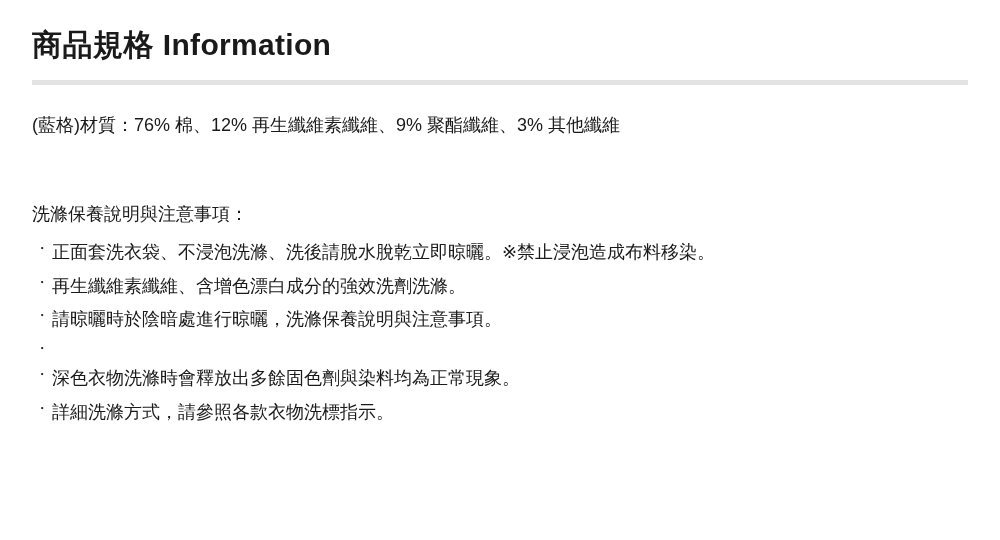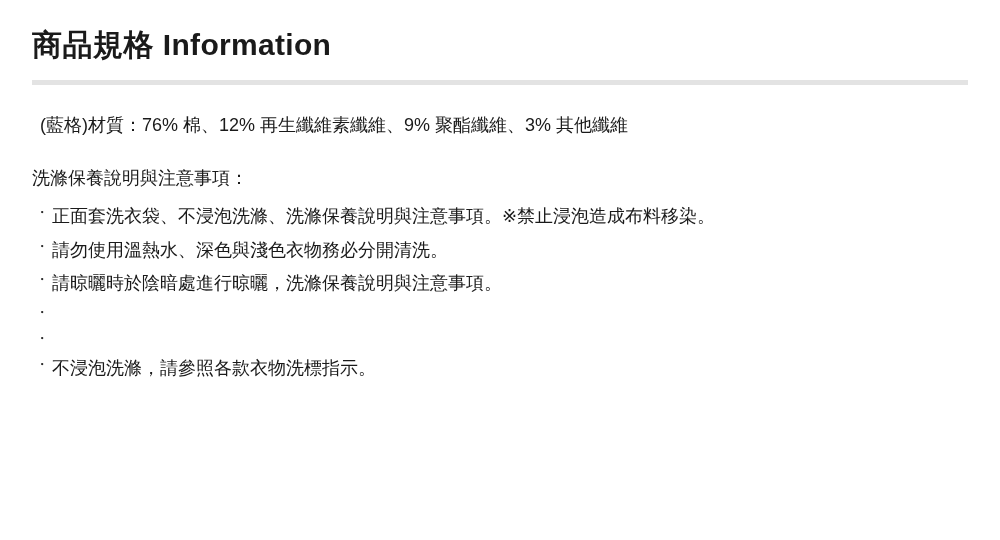--- a/index.html
+++ b/index.html
@@ -41,24 +41,23 @@
     width: 936px;
   }
   .material-block {
     margin-top: 26px;
   }
   .material-line {
     font-size: 18px;
     line-height: 1.62;
     color: #1a1a1a;
     white-space: nowrap;
-    margin-left: 8px;
   }
   .care-heading {
-    margin-top: 24px;
+    margin-top: 60px;
     font-size: 18px;
     line-height: 1.6;
     color: #1a1a1a;
   }
   .care-list {
     margin: 8px 0 0 0;
     padding: 0;
     list-style: none;
   }
   .care-list li {
@@ -96,35 +95,36 @@
 
   <div class="material-block">
     <div class="material-line">(藍格)材質：76% 棉、12% 再生纖維素纖維、9% 聚酯纖維、3% 其他纖維</div>
   </div>
 
   <div class="care-heading">洗滌保養說明與注意事項：</div>
 
   <ul class="care-list">
     <li>
       <span class="bullet">・</span>
-      <span class="care-text">正面套洗衣袋、不浸泡洗滌、洗滌保養說明與注意事項。※禁止浸泡造成布料移染。</span>
+      <span class="care-text">正面套洗衣袋、不浸泡洗滌、洗後請脫水脫乾立即晾曬。※禁止浸泡造成布料移染。</span>
     </li>
     <li>
       <span class="bullet">・</span>
-      <span class="care-text">請勿使用溫熱水、深色與淺色衣物務必分開清洗。</span>
+      <span class="care-text">再生纖維素纖維、含增色漂白成分的強效洗劑洗滌。</span>
     </li>
     <li>
       <span class="bullet">・</span>
       <span class="care-text">請晾曬時於陰暗處進行晾曬，洗滌保養說明與注意事項。</span>
     </li>
     <li>
       <span class="bullet">・</span>
     </li>
     <li>
       <span class="bullet">・</span>
+      <span class="care-text">深色衣物洗滌時會釋放出多餘固色劑與染料均為正常現象。</span>
     </li>
     <li>
       <span class="bullet">・</span>
-      <span class="care-text">不浸泡洗滌，請參照各款衣物洗標指示。</span>
+      <span class="care-text">詳細洗滌方式，請參照各款衣物洗標指示。</span>
     </li>
   </ul>
 
 </div>
 
 </body></html>

